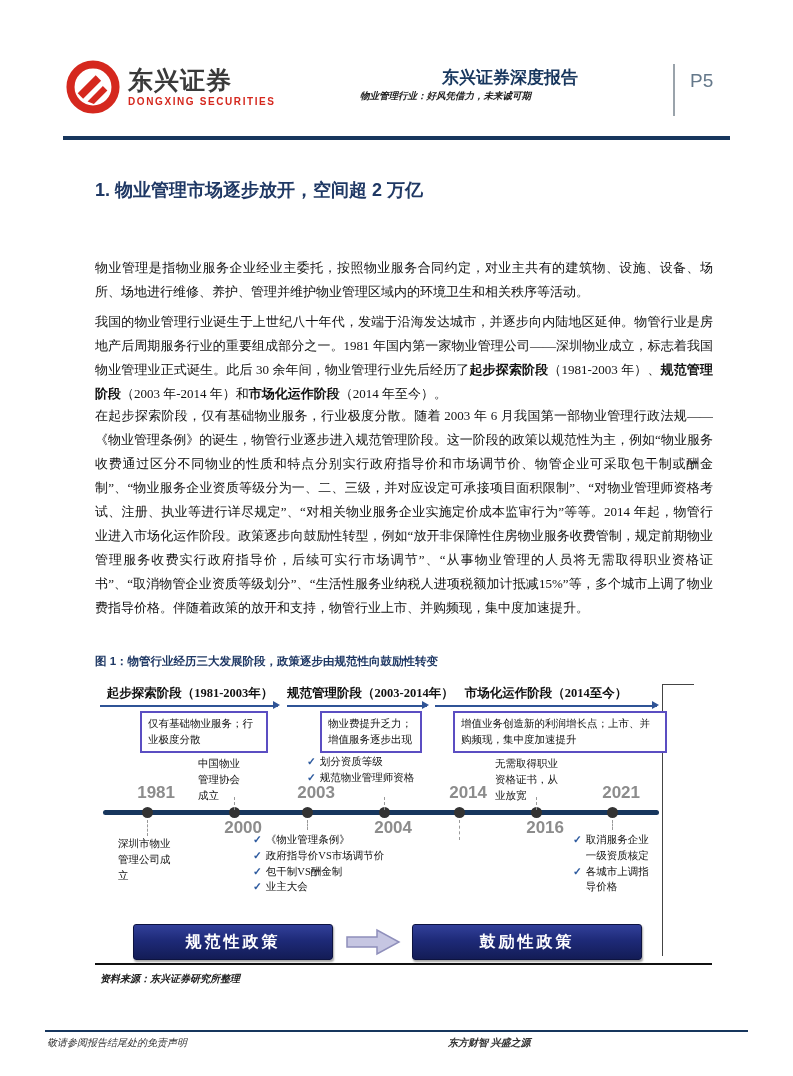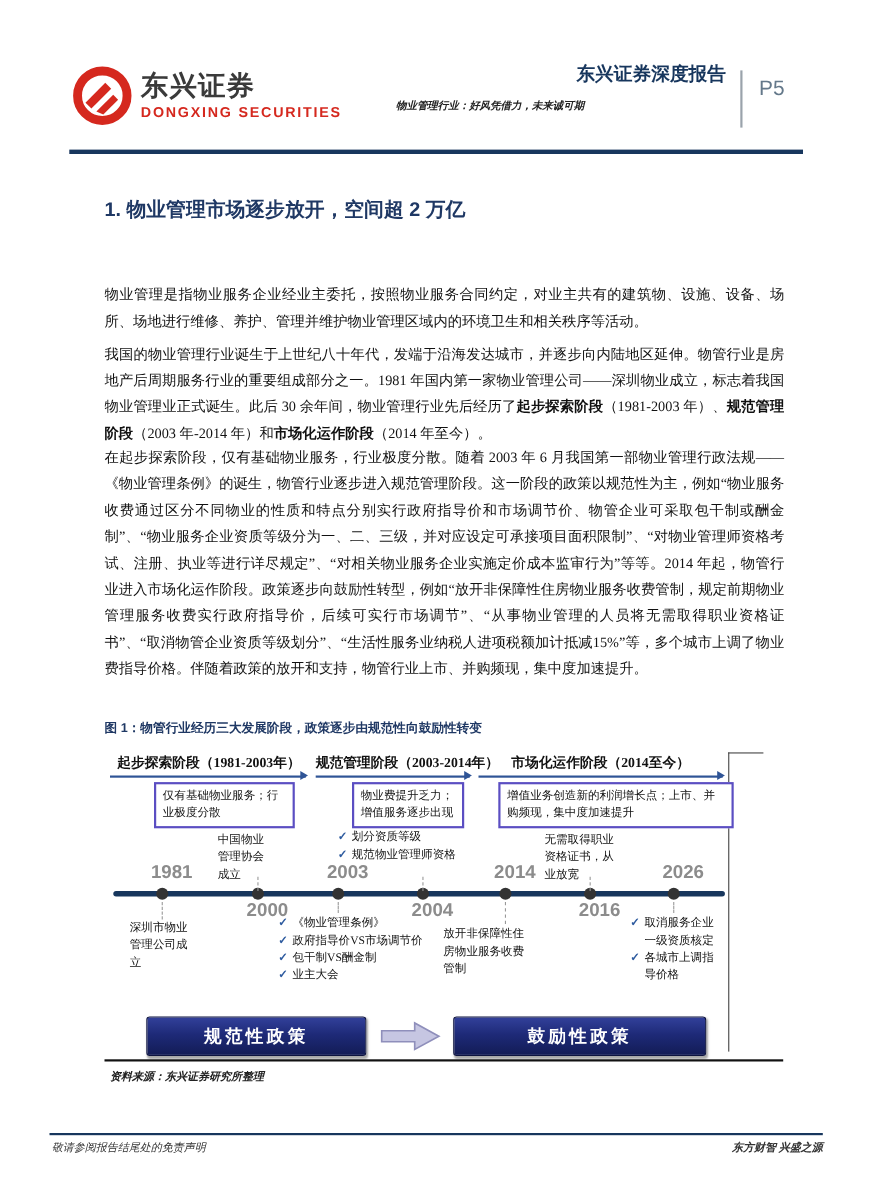--- a/index.html
+++ b/index.html
@@ -4,22 +4,22 @@
 <style>
   html,body{margin:0;padding:0;background:#ffffff;}
   body{font-family:"Liberation Serif","DejaVu Serif",serif;color:#1a1a1a;}
   .page{position:relative;width:793px;height:1076px;background:#ffffff;overflow:hidden;}
 
   
   .logo-wrap{position:absolute;left:66px;top:60px;display:flex;align-items:center;}
   .logo-mark{width:54px;height:54px;}
   .logo-text{margin-left:8px;}
   .logo-cn{font-family:"Liberation Sans","DejaVu Sans",sans-serif;font-weight:bold;font-size:25px;color:#3a3a3a;letter-spacing:1px;line-height:1;}
-  .logo-en{font-family:"Liberation Sans","DejaVu Sans",sans-serif;font-weight:bold;font-size:13px;color:#d5281e;letter-spacing:1.6px;margin-top:3px;}
-  .report-type{position:absolute;top:56px;left:360px;width:300px;text-align:right;font-family:"Liberation Sans","DejaVu Sans",sans-serif;font-weight:bold;font-size:17px;color:#17365d;}
+  .logo-en{font-family:"Liberation Sans","DejaVu Sans",sans-serif;font-weight:bold;font-size:10px;color:#d5281e;letter-spacing:1.6px;margin-top:3px;}
+  .report-type{position:absolute;top:66px;left:360px;width:300px;text-align:center;font-family:"Liberation Sans","DejaVu Sans",sans-serif;font-weight:bold;font-size:17px;color:#17365d;}
   .report-subtitle{position:absolute;top:90px;left:360px;width:300px;text-align:left;font-weight:bold;font-style:italic;font-size:9.5px;color:#222;}
   .hdr-vline{position:absolute;left:673px;top:64px;width:2px;height:52px;background:#9aa3ab;}
   .page-num{position:absolute;left:690px;top:70px;font-family:"Liberation Sans","DejaVu Sans",sans-serif;font-size:19px;color:#64788a;}
   .hdr-rule{position:absolute;left:63px;top:136px;width:667px;height:4px;background:#17365d;}
 
   
   .h1{position:absolute;left:95px;top:178px;width:620px;font-family:"Liberation Sans","DejaVu Sans",sans-serif;font-weight:bold;font-size:18px;color:#1f3864;}
   .h2{position:absolute;left:95px;top:229px;width:620px;font-family:"Liberation Sans","DejaVu Sans",sans-serif;font-weight:bold;font-size:14px;color:#1f3864;}
   .para{position:absolute;left:95px;width:618px;font-size:13px;line-height:24px;text-align:justify;color:#111;overflow:hidden;}
   .p1{top:256px;max-height:50px;}
@@ -59,21 +59,21 @@
     color:#fff;font-family:"Liberation Sans","DejaVu Sans",sans-serif;font-weight:bold;font-size:16px;letter-spacing:3px;}
   .policy-left{left:38px;width:198px;text-align:center;}
   .policy-right{left:317px;width:228px;}
   .policy-arrow{position:absolute;left:250px;top:243px;}
 
   
   .src-rule{position:absolute;left:95px;top:963px;width:617px;height:0;border-top:2px solid #111;}
   .src-text{position:absolute;left:100px;top:972px;font-size:10px;font-weight:bold;font-style:italic;color:#222;}
   .ftr-rule{position:absolute;left:45px;top:1030px;width:703px;height:0;border-top:2px solid #17365d;}
   .ftr-left{position:absolute;left:47px;top:1036px;font-size:10px;font-style:italic;color:#333;}
-  .ftr-right{position:absolute;left:448px;top:1036px;width:300px;text-align:right;font-size:10px;font-weight:bold;font-style:italic;color:#333;}
+  .ftr-right{position:absolute;left:448px;top:1036px;width:300px;text-align:left;font-size:10px;font-weight:bold;font-style:italic;color:#333;}
 </style>
 </head>
 <body>
 
 <div class="page">
 
   <div class="logo-wrap">
     <svg class="logo-mark" viewBox="0 0 60 60">
       <circle cx="30" cy="30" r="25" fill="#ffffff" stroke="#d5281e" stroke-width="9"></circle>
       <path d="M13 37 L33 17 L39 23 L19 43 Z" fill="#d5281e"></path>
@@ -120,21 +120,21 @@
     <div class="dot" style="left:359px;"></div>
     <div class="dot" style="left:436px;"></div>
     <div class="dot" style="left:512px;"></div>
 
     <div class="year above" style="left:26px;">1981</div>
     <div class="year below" style="left:113px;">2000</div>
     <div class="year above" style="left:186px;">2003</div>
     <div class="year below" style="left:263px;">2004</div>
     <div class="year above" style="left:338px;">2014</div>
     <div class="year below" style="left:415px;">2016</div>
-    <div class="year above" style="left:491px;">2026</div>
+    <div class="year above" style="left:491px;">2021</div>
 
     <div class="conn" style="left:52px;top:136px;height:16px;"></div>
     <div class="conn" style="left:139px;top:113px;height:13px;"></div>
     <div class="conn" style="left:212px;top:136px;height:10px;"></div>
     <div class="conn" style="left:289px;top:113px;height:13px;"></div>
     <div class="conn" style="left:364px;top:136px;height:20px;"></div>
     <div class="conn" style="left:441px;top:113px;height:13px;"></div>
     <div class="conn" style="left:517px;top:136px;height:10px;"></div>
 
     <div class="note" style="left:23px;top:152px;width:58px;">深圳市物业管理公司成立</div>
@@ -160,21 +160,20 @@
     <div class="note" style="left:212px;top:70px;width:118px;">
         <div class="chk-item">
           <span class="chk">✓</span>
           <span>划分资质等级</span>
         </div>
         <div class="chk-item">
           <span class="chk">✓</span>
           <span>规范物业管理师资格</span>
         </div>
       </div>
-    <div class="note" style="left:308px;top:158px;width:78px;">放开非保障性住房物业服务收费管制</div>
     <div class="note" style="left:400px;top:72px;width:68px;">无需取得职业资格证书，从业放宽</div>
     <div class="note" style="left:478px;top:148px;width:76px;">
         <div class="chk-item">
           <span class="chk">✓</span>
           <span>取消服务企业一级资质核定</span>
         </div>
         <div class="chk-item">
           <span class="chk">✓</span>
           <span>各城市上调指导价格</span>
         </div>

